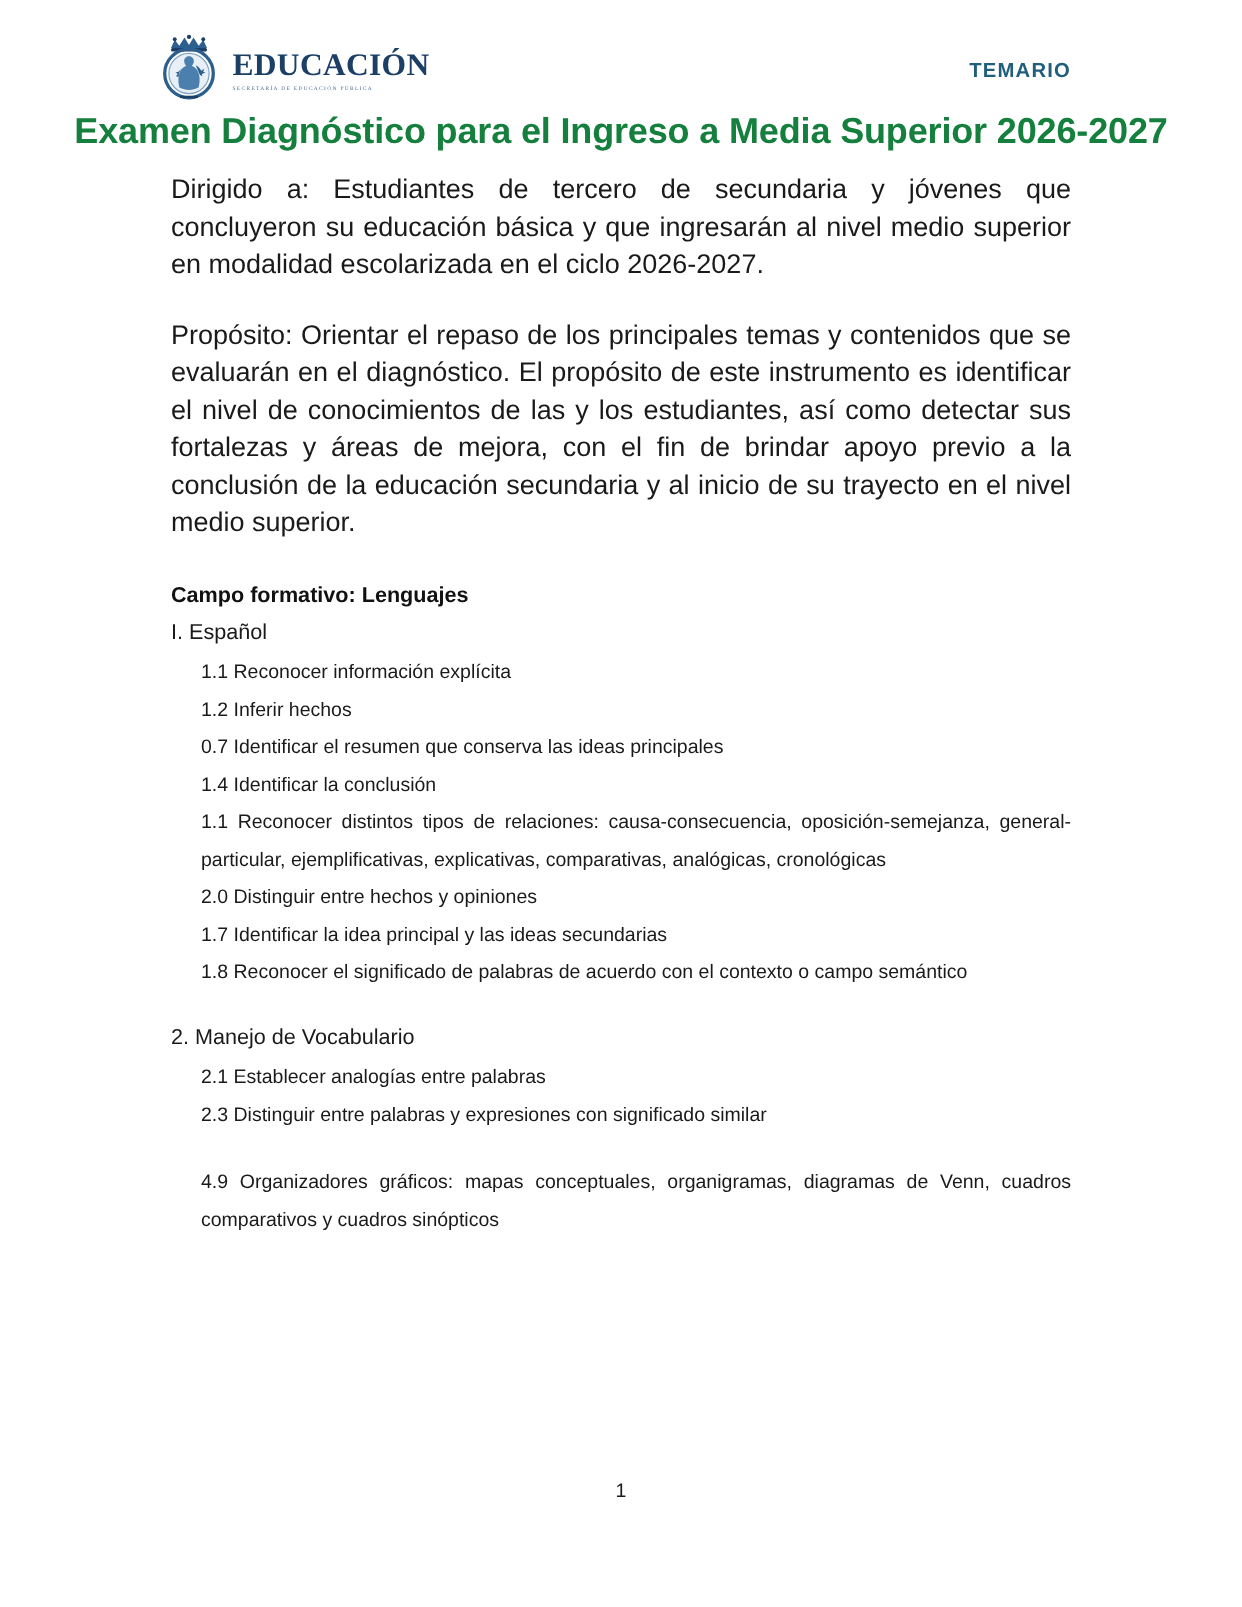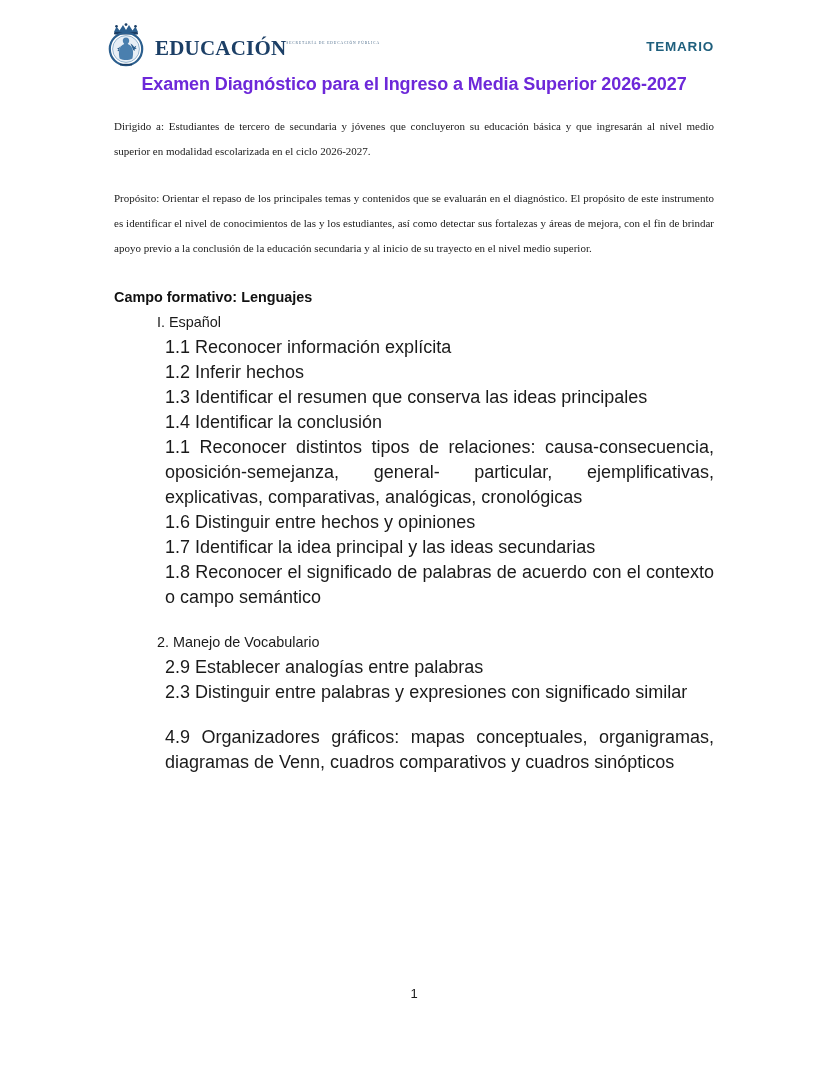--- a/index.html
+++ b/index.html
@@ -41,21 +41,21 @@
   }
 
   .logo-seal {
     width: 44px;
     height: 46px;
     flex: 0 0 auto;
   }
 
   .wordmark {
     display: flex;
-    flex-direction: row;
+    flex-direction: column;
     justify-content: center;
     padding-top: 6px;
   }
 
   .wordmark-main {
     font-family: "Liberation Serif", serif;
     font-weight: bold;
     font-size: 21px;
     letter-spacing: 0.2px;
     color: #1c3f66;
@@ -81,67 +81,65 @@
     letter-spacing: 0.8px;
     color: #1f5f7d;
   }
 
   .doc-title {
     position: absolute;
     left: 0;
     right: 0;
     top: 74px;
     text-align: center;
-    font-size: 18px;
-    font-weight: bold;
-    color: #6d28d9;
+    font-size: 24px;
+    font-weight: bold;
+    color: #15803d;
     letter-spacing: -0.1px;
   }
 
   
   .content {
     position: absolute;
     left: 114px;
     top: 114px;
     width: 600px;
   }
 
   p.para {
     margin: 0;
     text-align: justify;
     text-justify: inter-word;
-    font-size: 11px;
-    line-height: 25px;
-    color: #1a1a1a;
-    font-family: Liberation Serif, serif;
+    font-size: 18px;
+    line-height: 25px;
+    color: #1a1a1a;
   }
 
   .gap-para { height: 22px; }
   .gap-section { height: 24px; }
   .gap-block { height: 20px; }
 
   .section-head {
     font-size: 14.4px;
     font-weight: bold;
     line-height: 25px;
     color: #111111;
   }
 
   .line-l0 {
     font-size: 14.4px;
     line-height: 25px;
     color: #1a1a1a;
-    margin-left: 43px;
   }
 
   .line-l1 {
-    font-size: 18px;
-    line-height: 25px;
-    color: #1a1a1a;
-    margin-left: 51px;
+    font-size: 13px;
+    line-height: 25px;
+    color: #1a1a1a;
+    margin-left: 20px;
     text-align: justify;
     text-justify: inter-word;
   }
 
   .line-l1.nojust { text-align: left; }
 
   
   .page-number {
     position: absolute;
     left: 0;
@@ -206,31 +204,31 @@
     <p class="para">Propósito: Orientar el repaso de los principales temas y contenidos que se evaluarán en el diagnóstico. El propósito de este instrumento es identificar el nivel de conocimientos de las y los estudiantes, así como detectar sus fortalezas y áreas de mejora, con el fin de brindar apoyo previo a la conclusión de la educación secundaria y al inicio de su trayecto en el nivel medio superior.</p>
 
     <div class="gap-section"></div>
 
     <div class="section-head">Campo formativo: Lenguajes</div>
 
     <div class="line-l0">I. Español</div>
 
     <div class="line-l1 nojust">1.1 Reconocer información explícita</div>
     <div class="line-l1 nojust">1.2 Inferir hechos</div>
-    <div class="line-l1 nojust">1.3 Identificar el resumen que conserva las ideas principales</div>
+    <div class="line-l1 nojust">0.7 Identificar el resumen que conserva las ideas principales</div>
     <div class="line-l1 nojust">1.4 Identificar la conclusión</div>
     <div class="line-l1">1.1 Reconocer distintos tipos de relaciones: causa-consecuencia, oposición-semejanza, general- particular, ejemplificativas, explicativas, comparativas, analógicas, cronológicas</div>
-    <div class="line-l1 nojust">1.6 Distinguir entre hechos y opiniones</div>
+    <div class="line-l1 nojust">2.0 Distinguir entre hechos y opiniones</div>
     <div class="line-l1 nojust">1.7 Identificar la idea principal y las ideas secundarias</div>
     <div class="line-l1">1.8 Reconocer el significado de palabras de acuerdo con el contexto o campo semántico</div>
 
     <div class="gap-block"></div>
 
     <div class="line-l0">2. Manejo de Vocabulario</div>
-    <div class="line-l1 nojust">2.9 Establecer analogías entre palabras</div>
+    <div class="line-l1 nojust">2.1 Establecer analogías entre palabras</div>
     <div class="line-l1 nojust">2.3 Distinguir entre palabras y expresiones con significado similar</div>
 
     <div class="gap-block"></div>
 
     <div class="line-l1">4.9 Organizadores gráficos: mapas conceptuales, organigramas, diagramas de Venn, cuadros comparativos y cuadros sinópticos</div>
 
   </div>
 
   <div class="page-number">1</div>
 

